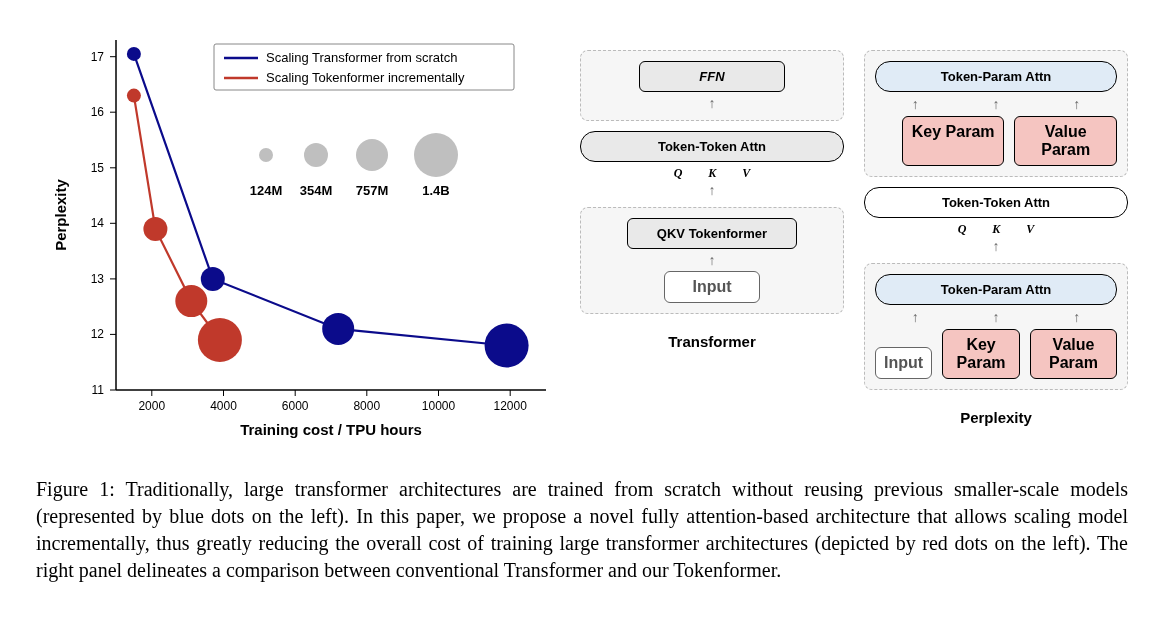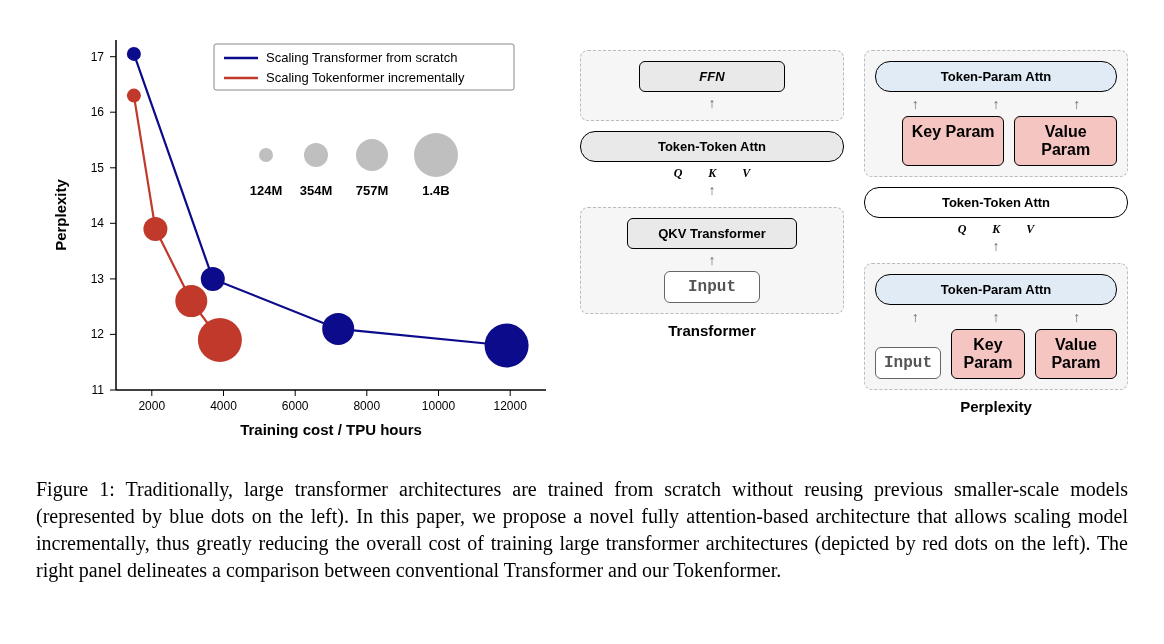--- a/index.html
+++ b/index.html
@@ -17,28 +17,28 @@
   .diagcol { flex: 1; display: flex; flex-direction: column; align-items: center; }
   .stack { width: 100%; display: flex; flex-direction: column; align-items: center; }
   .group { width: 100%; border: 1.5px dashed #bbb; border-radius: 8px; background: #f6f6f6; padding: 10px; display: flex; flex-direction: column; align-items: center; gap: 4px; }
   .group.plain { border: none; background: transparent; padding: 10px 0; }
   .box { border: 1.3px solid #000; border-radius: 6px; padding: 7px 10px; font: bold 13px Arial, sans-serif; background: #fff; text-align: center; }
   .box.small { font-size: 16px; padding: 6px 8px; }
   .box.wide { width: 100%; border-radius: 15px; }
   .box.red { background: #f5c5c1; }
   .box.blue { background: #e0ebf6; }
   .box.grey { background: #e9e9e9; }
-  .box.input { background: #fff; border-color: #666; color: #555; font-family: Liberation Mono, monospace; }
+  .box.input { background: #fff; border-color: #666; color: #555; }
   .row2 { display: flex; gap: 10px; width: 100%; }
   .row2 > * { flex: 1; }
   .qkv { display: flex; gap: 26px; font: italic bold 12px Georgia, serif; margin-top: 2px; }
   .arrow { font: 14px Arial; color: #666; line-height: 1; }
   .arrowrow { display: flex; width: 100%; }
   .arrowrow .a { flex: 1; text-align: center; font: 14px Arial; color: #666; }
-  .dlabel { font: bold 15px Arial, sans-serif; margin-top: 8px; }
+  .dlabel { font: bold 15px Arial, sans-serif; margin-top: 19px; }
   .caption { font: 20px Georgia, serif; line-height: 1.35; margin-top: 16px; text-align: justify; }
   .inrow { display:flex; gap:10px; width:100%; align-items:flex-end; }
 </style>
 </head>
 <body>
 <div class="page">
 
 <div class="figrow">
 
   <div class="chartwrap">
@@ -152,21 +152,21 @@
         <div class="group plain" style="gap:2px;">
           <div class="box grey wide">Token-Token Attn</div>
           <div class="qkv">
             <span>Q</span>
                 <span>K</span>
                 <span>V</span>
           </div>
           <div class="arrow">↑</div>
         </div>
         <div class="group">
-          <div class="box grey" style="width:70%;">QKV Transformer</div>
+          <div class="box grey" style="width:70%;">QKV Tokenformer</div>
           <div class="arrow">↑</div>
           <div class="box input small" style="width:40%;">Input</div>
         </div>
       </div>
       <div class="dlabel">Transformer</div>
     </div>
 
     <div class="diagcol">
       <div class="stack">
         <div class="group">

